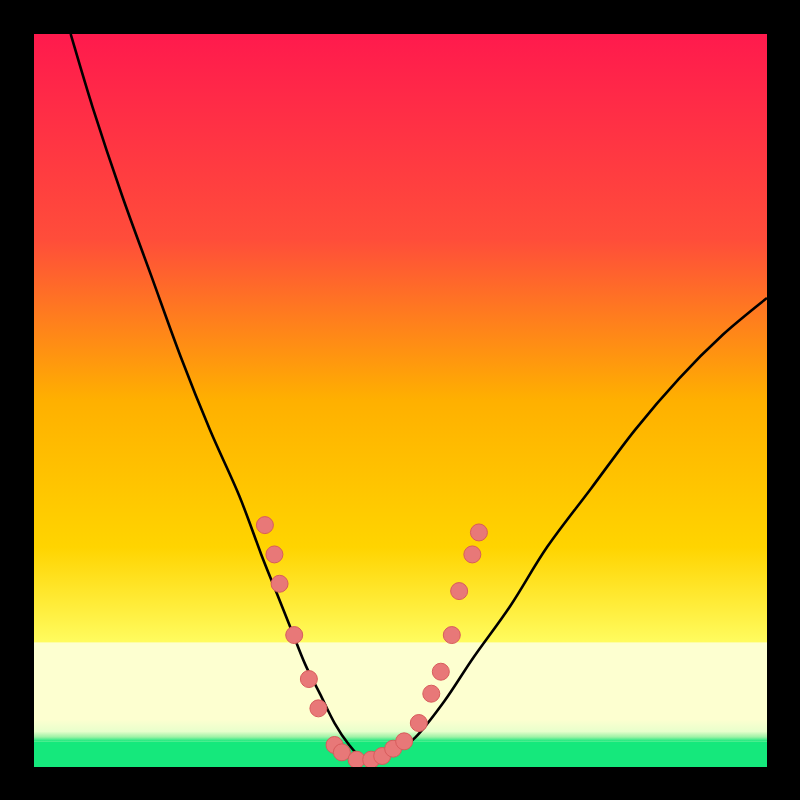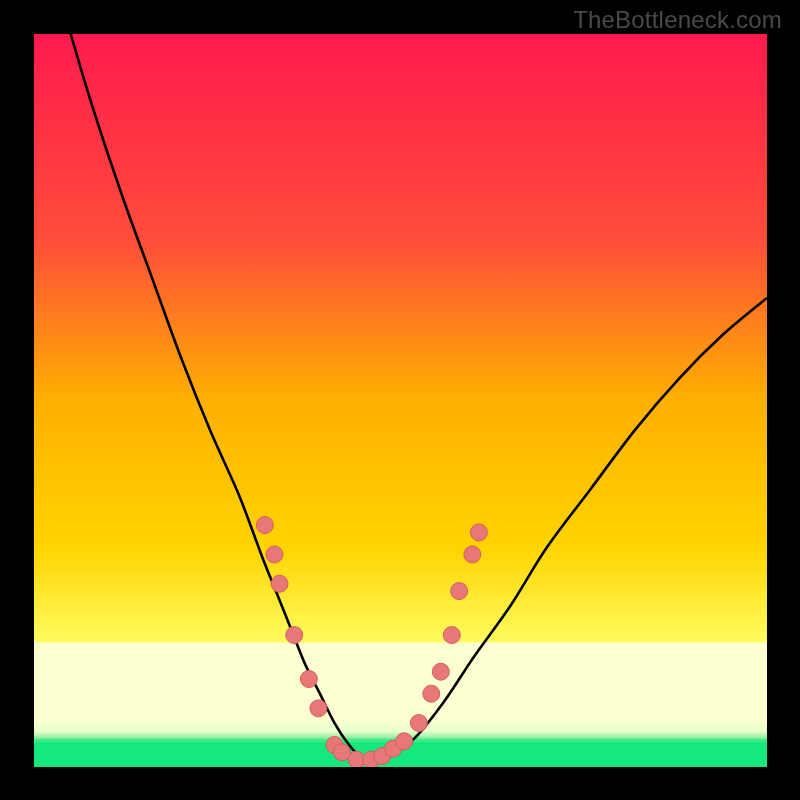--- a/index.html
+++ b/index.html
@@ -34,21 +34,20 @@
     font-size: 24px;
     font-weight: 400;
     letter-spacing: 0.2px;
   }
 </style>
 </head>
 <body>
 
 <div class="frame">
 
-  <div class="watermark">TheBottleneck.com</div>
 
   <div class="plot">
     <svg id="chart-svg" width="733" height="733" viewBox="0 0 733 733" preserveAspectRatio="none">
 
     <defs>
           <linearGradient id="bg-grad" x1="0" y1="0" x2="0" y2="1">
             <stop offset="0%" stop-color="#ff1a4d"></stop>
             <stop offset="28%" stop-color="#ff4d3a"></stop>
             <stop offset="50%" stop-color="#ffb000"></stop>
             <stop offset="70%" stop-color="#ffd400"></stop>

